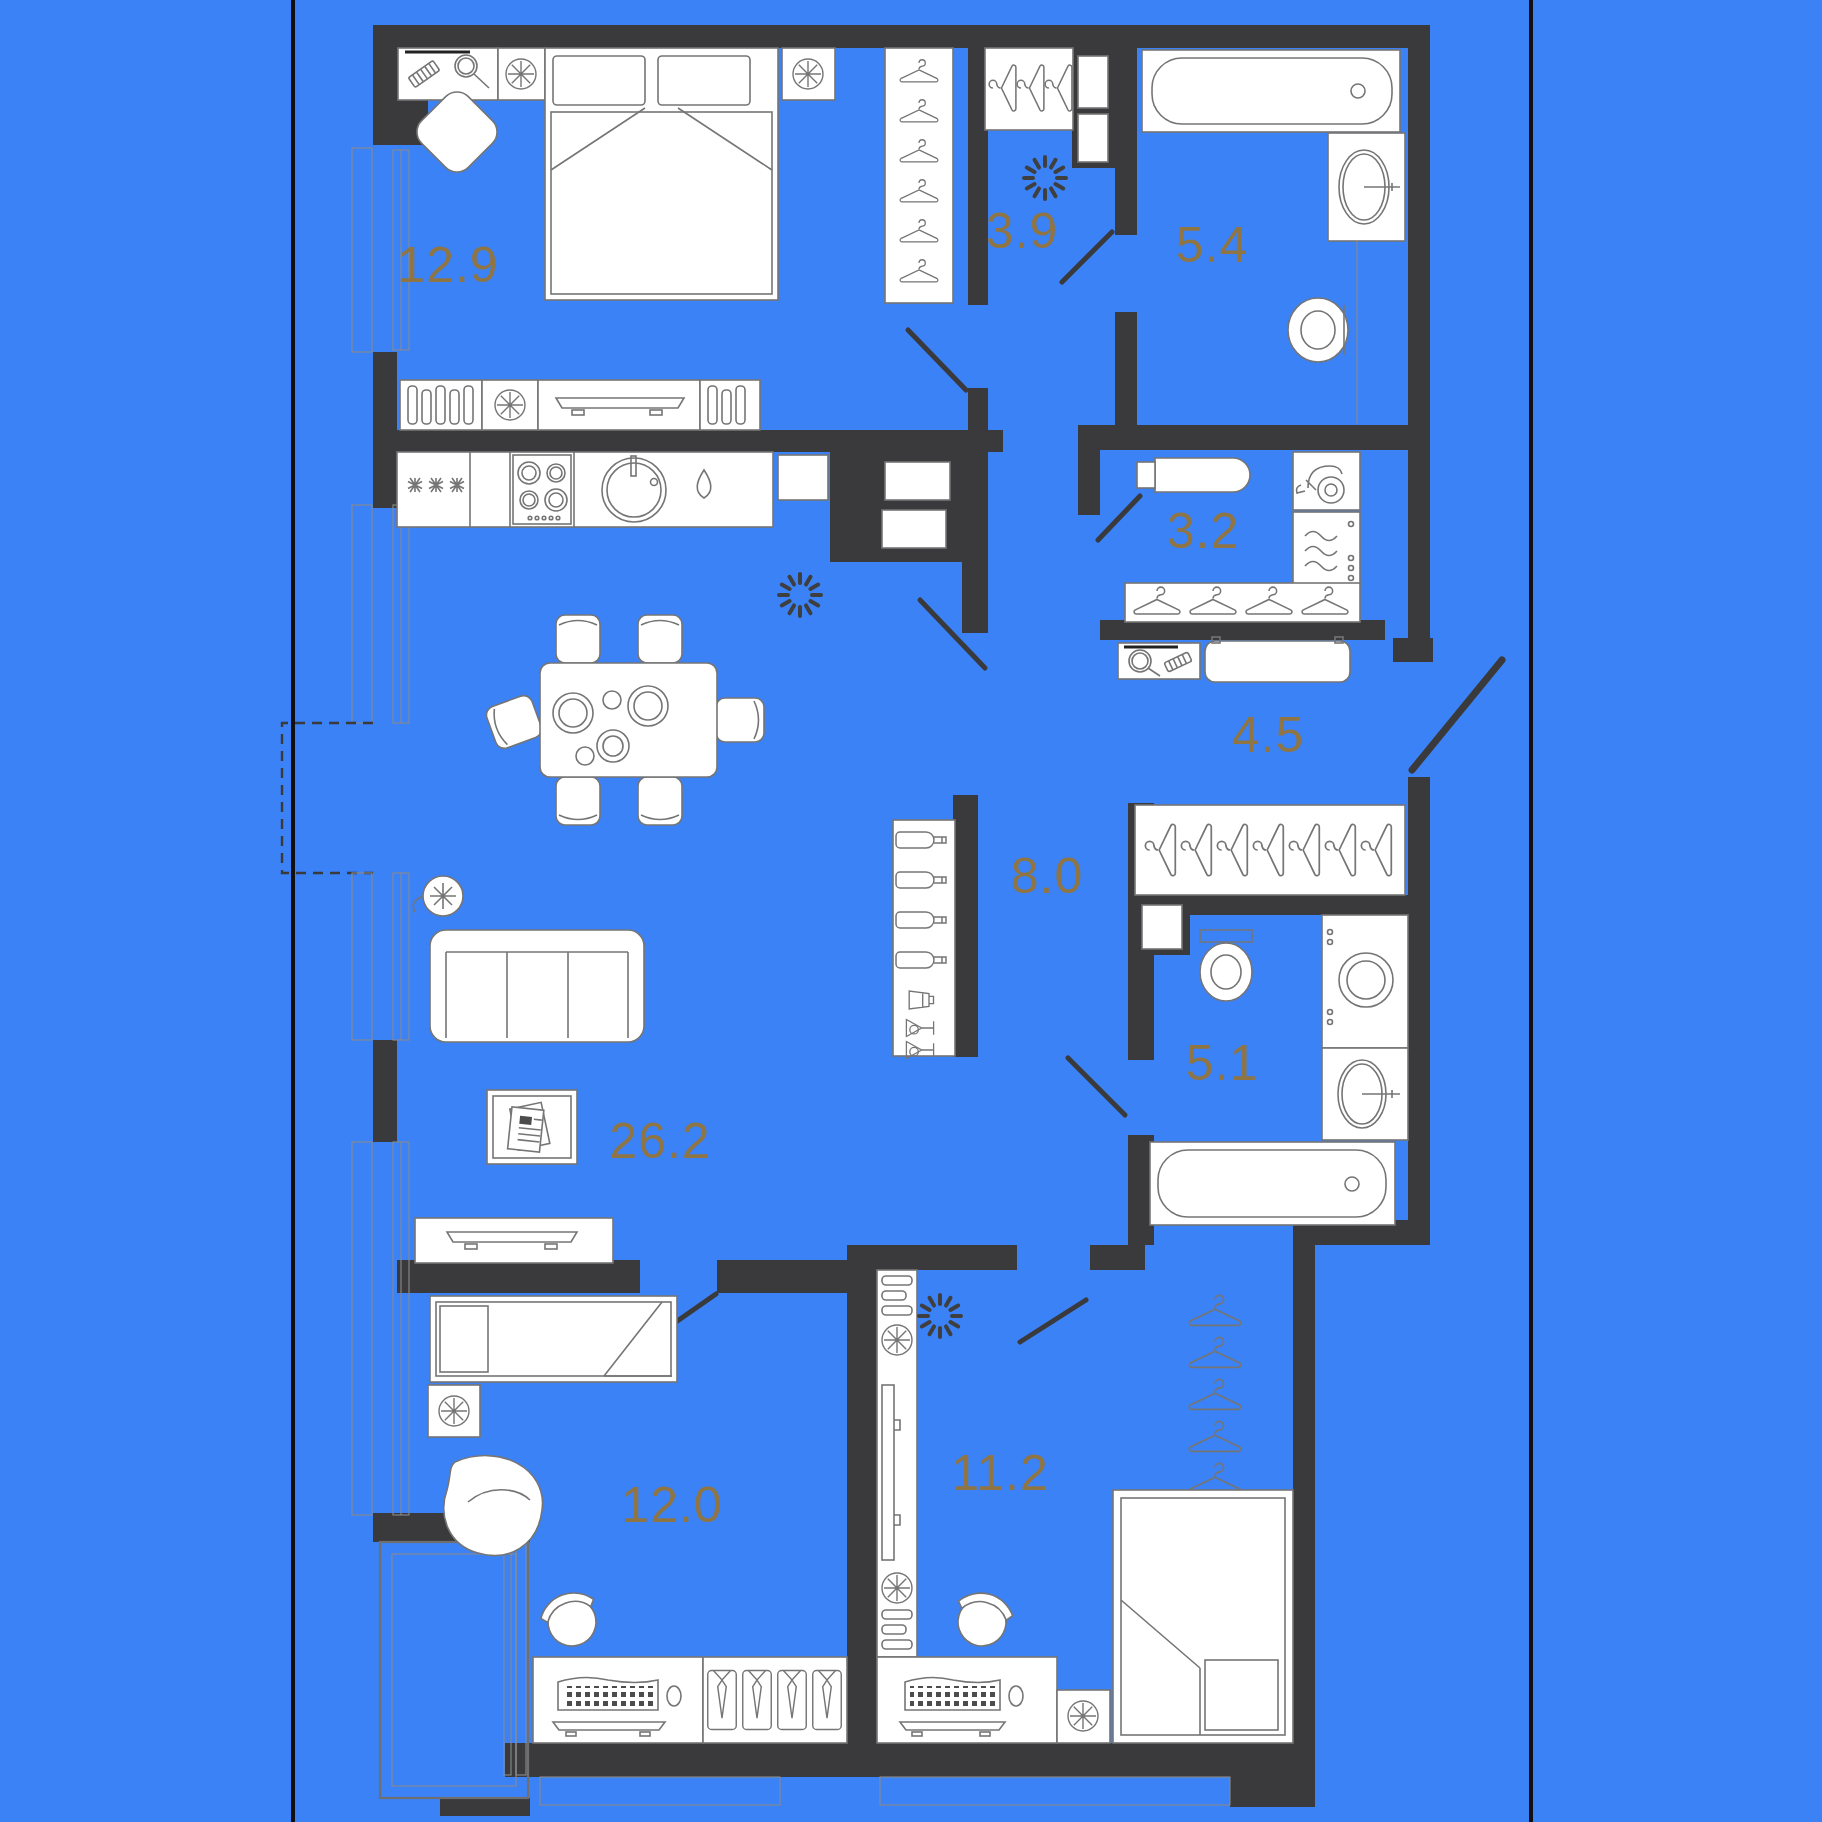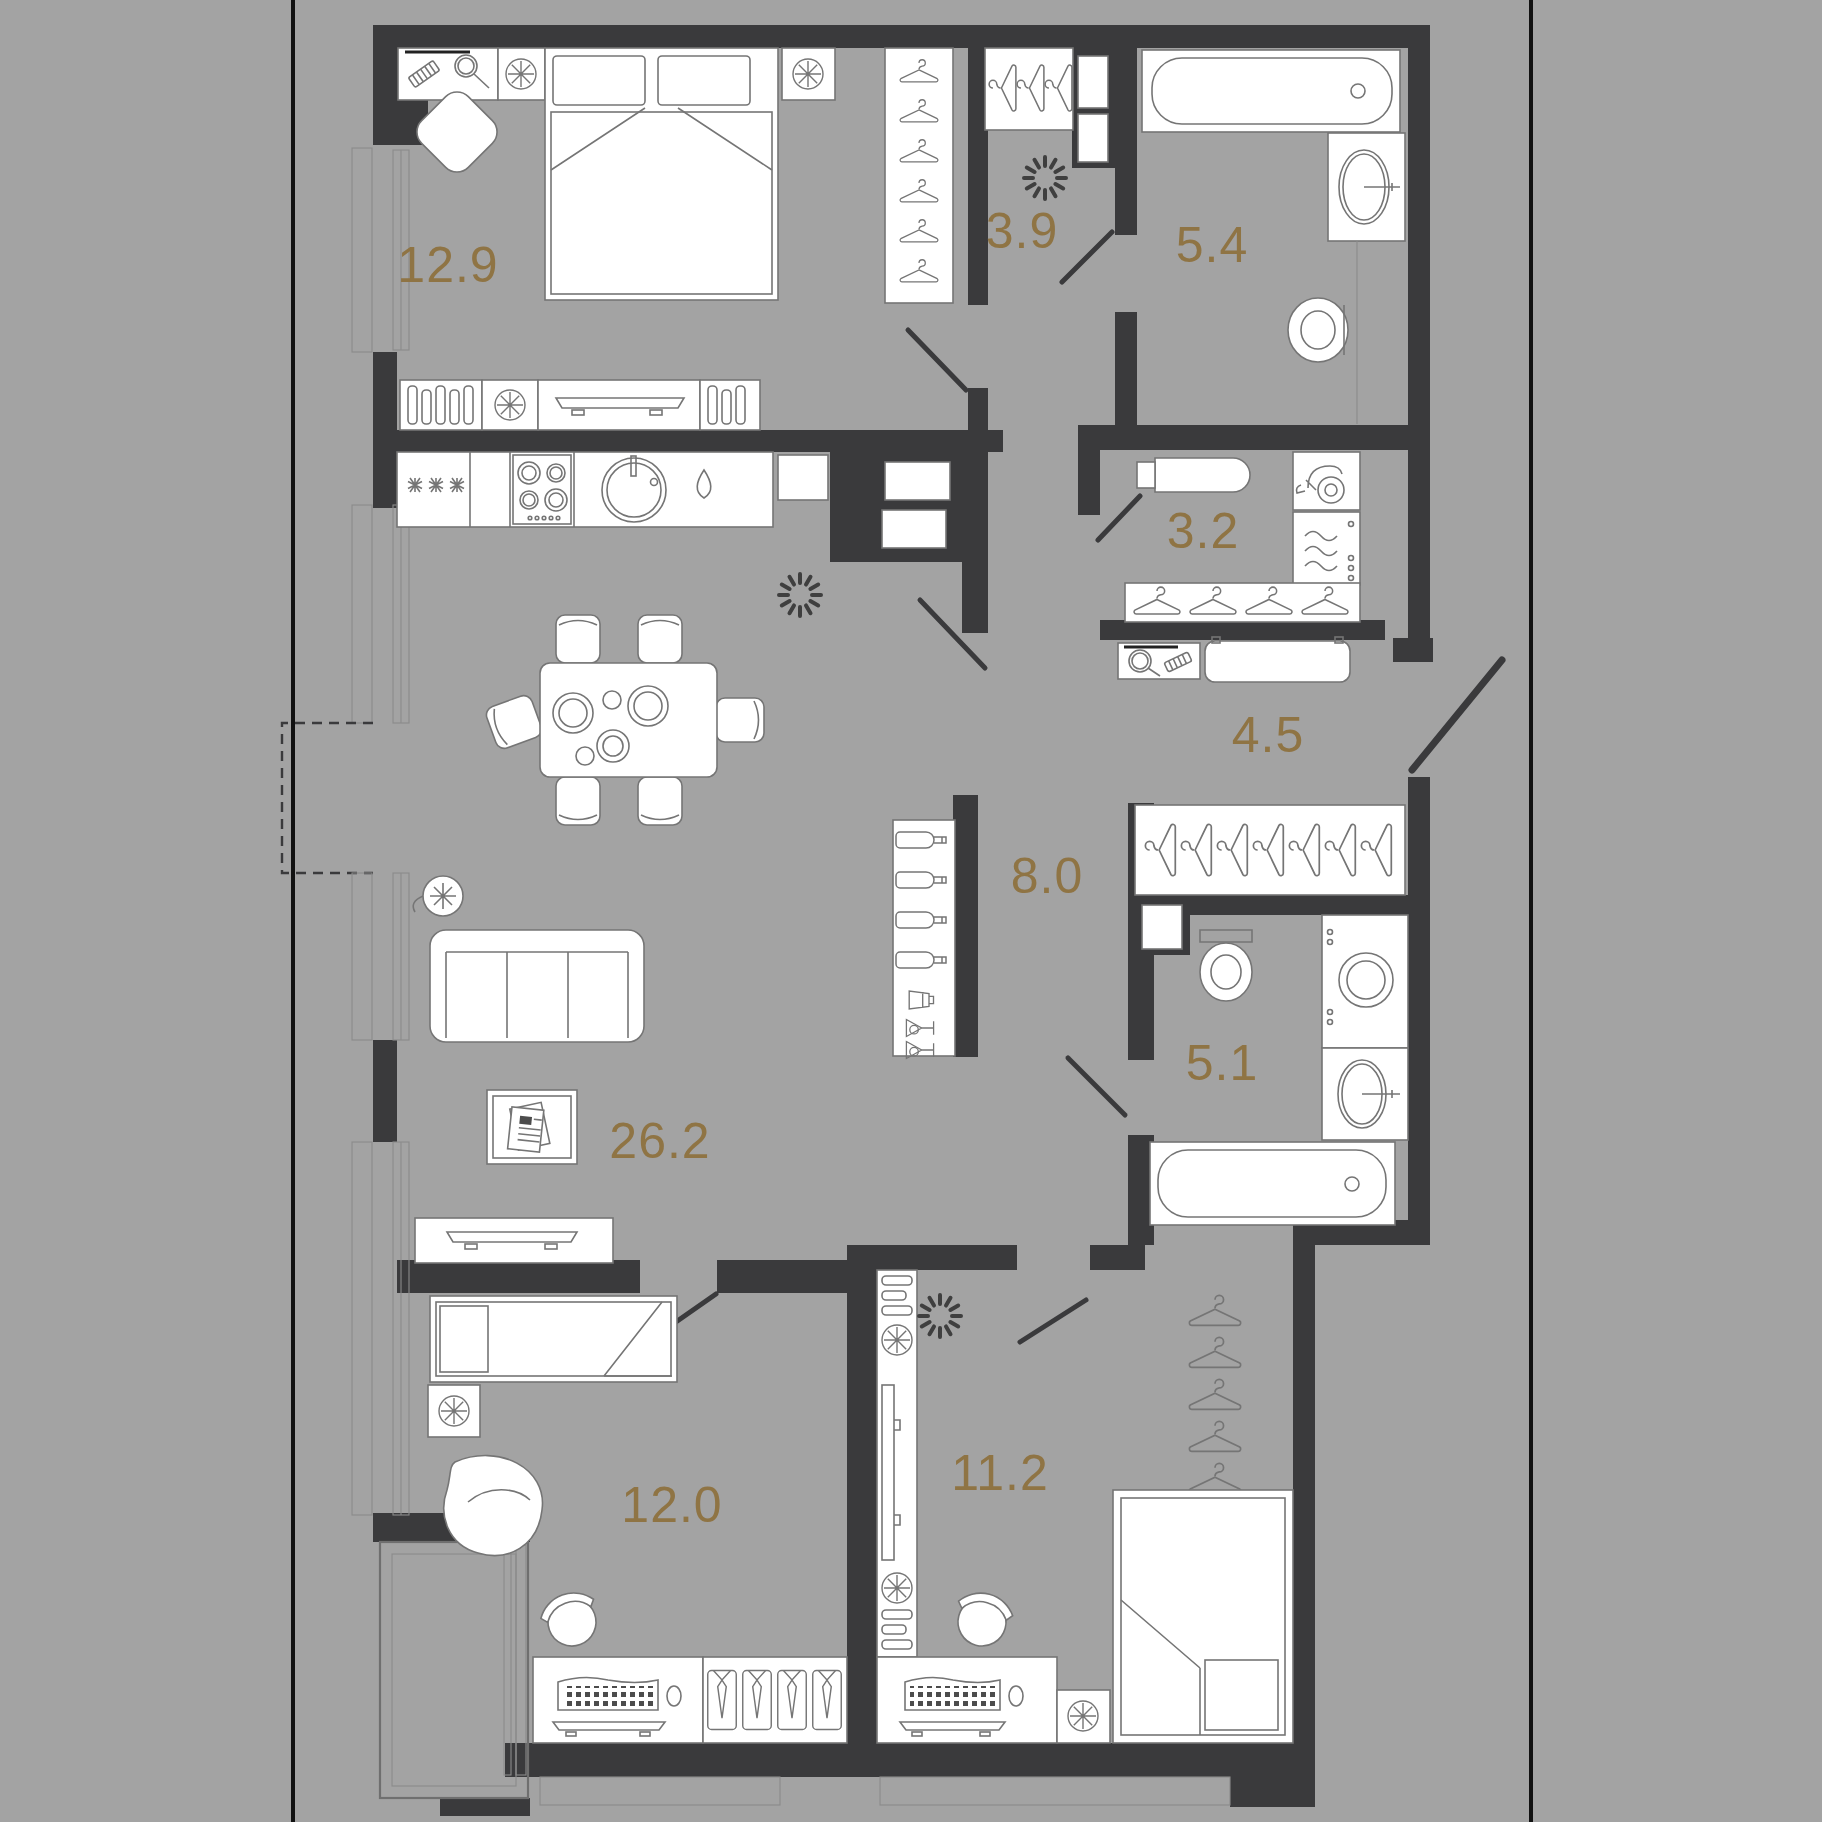--- a/index.html
+++ b/index.html
@@ -1,16 +1,16 @@
 <!DOCTYPE html>
 <html><head>
 <meta charset="utf-8">
 <style>
   html,body{margin:0;padding:0;background:#ffffff;}
-  .stage{position:relative;width:1822px;height:1822px;background:#a3a3a3;overflow:hidden;
+  .stage{position:relative;width:1822px;height:1822px;background:#3b82f6;overflow:hidden;
          font-family:"Liberation Sans", sans-serif;}
   svg{position:absolute;left:0;top:0;}
   .wall{fill:#3a3a3c;stroke:none;}
   .blk{fill:#111;}
   .f{fill:none;stroke:#757575;stroke-width:1.6;}
   .fw{fill:#ffffff;stroke:#757575;stroke-width:1.6;}
   .thin{fill:none;stroke:#8b8b8b;stroke-width:1.1;}
   .door{stroke:#3a3a3c;stroke-width:5;stroke-linecap:round;}
   .doorbig{stroke:#3a3a3c;stroke-width:7;stroke-linecap:round;}
   .dash{fill:none;stroke:#3a3a3c;stroke-width:2.4;stroke-dasharray:10 7;}

